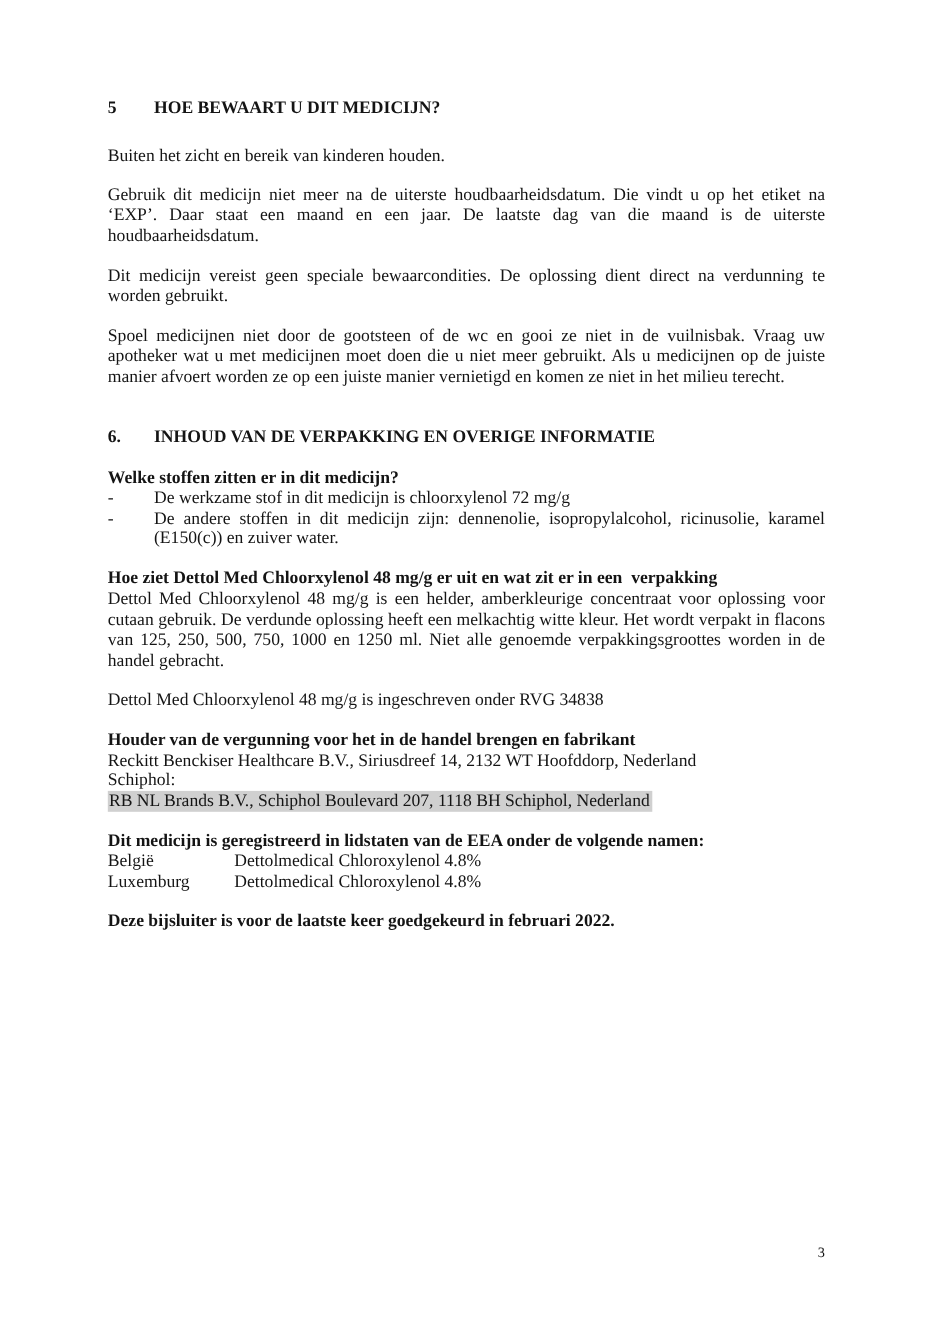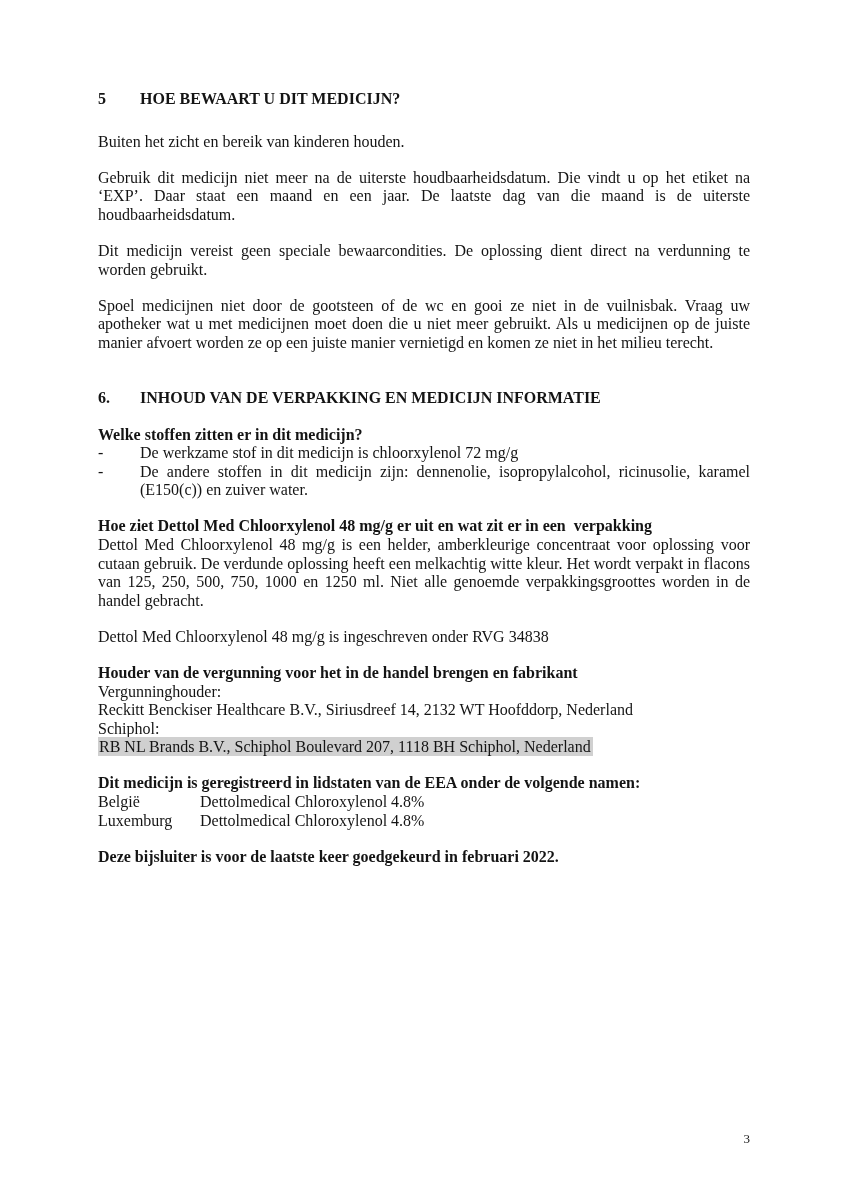--- a/index.html
+++ b/index.html
@@ -65,20 +65,21 @@
   .block {
     margin: 0 0 17.5px 0;
   }
   .highlight {
     background: #d0d0d0;
     padding: 1px 2px 1px 1px;
     margin-top: 24px;
   }
   .reg-row {
     display: flex;
+    gap: 13px;
   }
   .reg-row .country {
     flex: 0 0 102px;
   }
   .page-number {
     position: absolute;
     top: 1130px;
     right: 99px;
     font-family: "Liberation Serif", "DejaVu Serif", serif;
     font-size: 13px;
@@ -96,42 +97,41 @@
       <span>HOE BEWAART U DIT MEDICIJN?</span>
     </div>
 
     <p class="para">Buiten het zicht en bereik van kinderen houden.</p>
     <p class="para">Gebruik dit medicijn niet meer na de uiterste houdbaarheidsdatum. Die vindt u op het etiket na ‘EXP’. Daar staat een maand en een jaar. De laatste dag van die maand is de uiterste houdbaarheidsdatum.</p>
     <p class="para">Dit medicijn vereist geen speciale bewaarcondities. De oplossing dient direct na verdunning te worden gebruikt.</p>
     <p class="para">Spoel medicijnen niet door de gootsteen of de wc en gooi ze niet in de vuilnisbak. Vraag uw apotheker wat u met medicijnen moet doen die u niet meer gebruikt. Als u medicijnen op de juiste manier afvoert worden ze op een juiste manier vernietigd en komen ze niet in het milieu terecht.</p>
 
     <div class="section-heading heading-6">
       <span class="sec-num">6.</span>
-      <span>INHOUD VAN DE VERPAKKING EN MEDICIJN INFORMATIE</span>
+      <span>INHOUD VAN DE VERPAKKING EN OVERIGE INFORMATIE</span>
     </div>
 
     <p class="bold-subhead">Welke stoffen zitten er in dit medicijn?</p>
     <div class="bullet-list">
       <div class="bullet-item">
         <span class="marker">-</span>
         <span class="bullet-text">De werkzame stof in dit medicijn is chloorxylenol 72 mg/g</span>
       </div>
       <div class="bullet-item">
         <span class="marker">-</span>
         <span class="bullet-text">De andere stoffen in dit medicijn zijn: dennenolie, isopropylalcohol, ricinusolie, karamel (E150(c)) en zuiver water.</span>
       </div>
     </div>
 
     <p class="bold-subhead">Hoe ziet Dettol Med Chloorxylenol 48 mg/g er uit en wat zit er in een &nbsp;verpakking</p>
     <p class="para">Dettol Med Chloorxylenol 48 mg/g is een helder, amberkleurige concentraat voor oplossing voor cutaan gebruik. De verdunde oplossing heeft een melkachtig witte kleur. Het wordt verpakt in flacons van 125, 250, 500, 750, 1000 en 1250 ml. Niet alle genoemde verpakkingsgroottes worden in de handel gebracht.</p>
     <p class="para">Dettol Med Chloorxylenol 48 mg/g is ingeschreven onder RVG 34838</p>
 
     <p class="bold-subhead">Houder van de vergunning voor het in de handel brengen en fabrikant</p>
     <div class="block">
-      <p class="line">Vergunninghouder:</p>
       <p class="line">Reckitt Benckiser Healthcare B.V., Siriusdreef 14, 2132 WT Hoofddorp, Nederland</p>
       <p class="line">Schiphol:</p>
       <p class="line"><span class="highlight" style="background: rgb(208, 208, 208);">RB NL Brands B.V., Schiphol Boulevard 207, 1118 BH Schiphol, Nederland</span></p>
     </div>
 
     <p class="bold-subhead">Dit medicijn is geregistreerd in lidstaten van de EEA onder de volgende namen:</p>
     <div class="block">
       <div class="reg-row">
         <span class="country">België</span>
         <span>Dettolmedical Chloroxylenol 4.8%</span>

